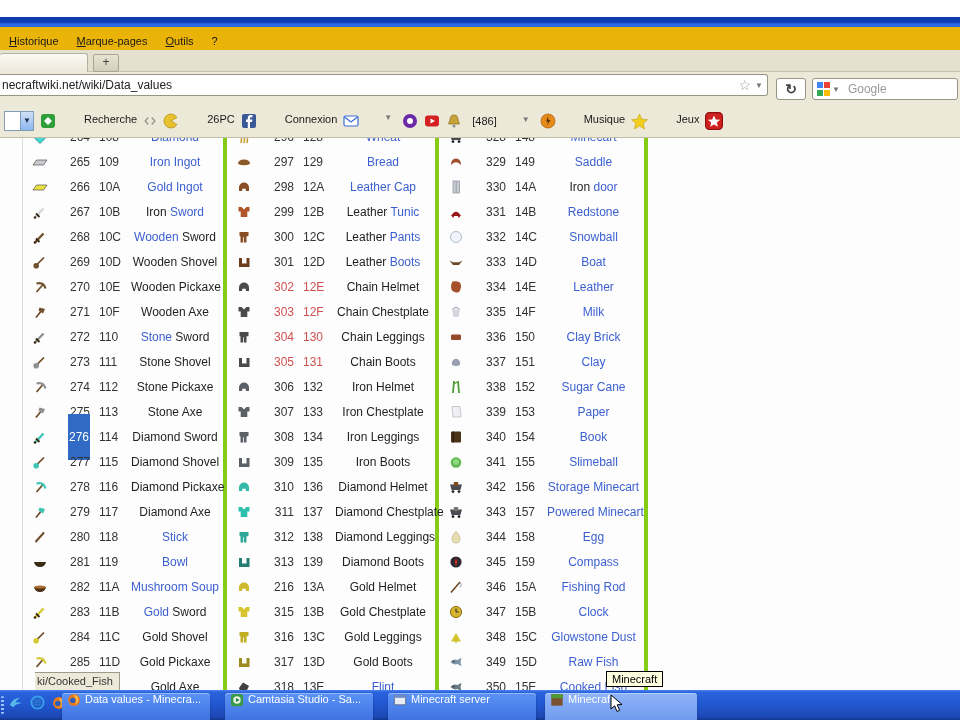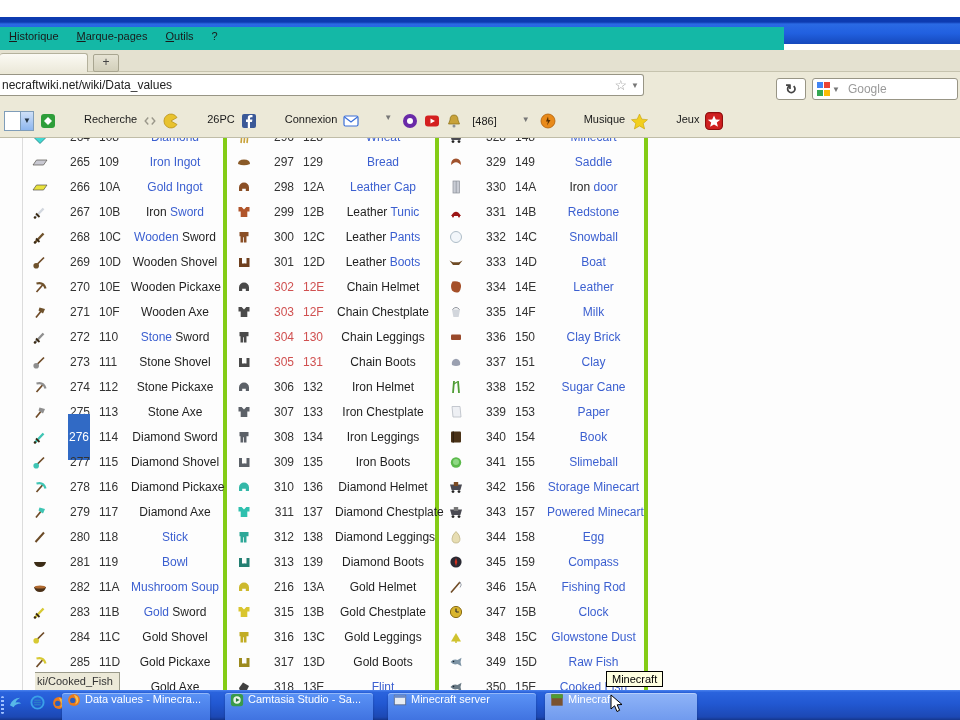--- a/index.html
+++ b/index.html
@@ -4,34 +4,34 @@
 <style>
   html,body{margin:0;padding:0;background:#777;}
   .screen{position:relative;width:960px;height:720px;overflow:hidden;background:#fff;
           font-family:"Liberation Sans",sans-serif;-webkit-font-smoothing:antialiased;}
   
   .titlebar{position:absolute;left:0;top:17px;width:960px;height:27px;
     background:linear-gradient(180deg,#0d3bb0 0,#0d3bb0 5px,#2a6ae4 7px,#2160e0 60%,#1549bc 100%);}
   .titlebar .ttl{position:absolute;left:3px;top:8px;color:#fff;font-weight:bold;font-size:12px;
     text-shadow:1px 1px 1px #0a2a80;white-space:nowrap;}
   
-  .menubar{position:absolute;left:0;top:27px;width:784px;height:23px;background:#14b8a6;
-    display:flex;align-items:flex-start;font-size:11px;color:#1a1a1a;}
+  .menubar{position:absolute;left:0;top:27px;width:960px;height:23px;background:#eab308;
+    display:flex;align-items:flex-end;font-size:11px;color:#1a1a1a;}
   .menubar .mi{padding:3px 9px;white-space:nowrap;}
   .menubar .mi u{text-decoration:underline;}
   
   .tabstrip{position:absolute;left:0;top:50px;width:960px;height:22px;background:#e4e1d0;
     border-bottom:1px solid #c6c3ae;box-sizing:border-box;}
   .tab{position:absolute;left:0;top:3px;width:88px;height:19px;background:linear-gradient(#fbfaf4,#ece9da);
     border:1px solid #b4b19c;border-bottom:none;border-left:none;border-radius:3px 3px 0 0;box-sizing:border-box;}
   .newtab{position:absolute;left:93px;top:4px;width:24px;height:16px;background:linear-gradient(#e6e3d4,#d2cfba);
     border:1px solid #a8a590;border-radius:2px;color:#444;font-size:12px;line-height:14px;text-align:center;}
   
   .navbar{position:absolute;left:0;top:72px;width:960px;height:33px;background:#ece9d8;}
-  .urlbox{position:absolute;left:0;top:2px;width:644px;height:22px;background:#fff;border:1px solid #989585;
+  .urlbox{position:absolute;left:0;top:2px;width:768px;height:22px;background:#fff;border:1px solid #989585;
     border-left:none;border-radius:0 3px 3px 0;box-sizing:border-box;display:flex;align-items:center;}
   .urltext{flex:1;font-size:12px;color:#222;padding-left:2px;white-space:nowrap;overflow:hidden;}
   .starglyph{color:#9a9a9a;font-size:14px;padding:0 3px;}
   .caret{color:#777;font-size:8px;padding:0 4px 0 1px;}
   .reloadbtn{position:absolute;left:776px;top:6px;width:30px;height:22px;background:#fff;border:1px solid #989585;
     border-radius:3px;box-sizing:border-box;text-align:center;font-size:14px;font-weight:bold;color:#444;line-height:20px;}
   .searchbox{position:absolute;left:812px;top:6px;width:146px;height:22px;background:#fff;border:1px solid #989585;
     border-radius:3px;box-sizing:border-box;display:flex;align-items:center;}
   .gicon{width:14px;height:14px;margin-left:4px;display:grid;grid-template-columns:6px 6px;grid-gap:1px;}
   .gicon i{width:6px;height:6px;display:block;}

